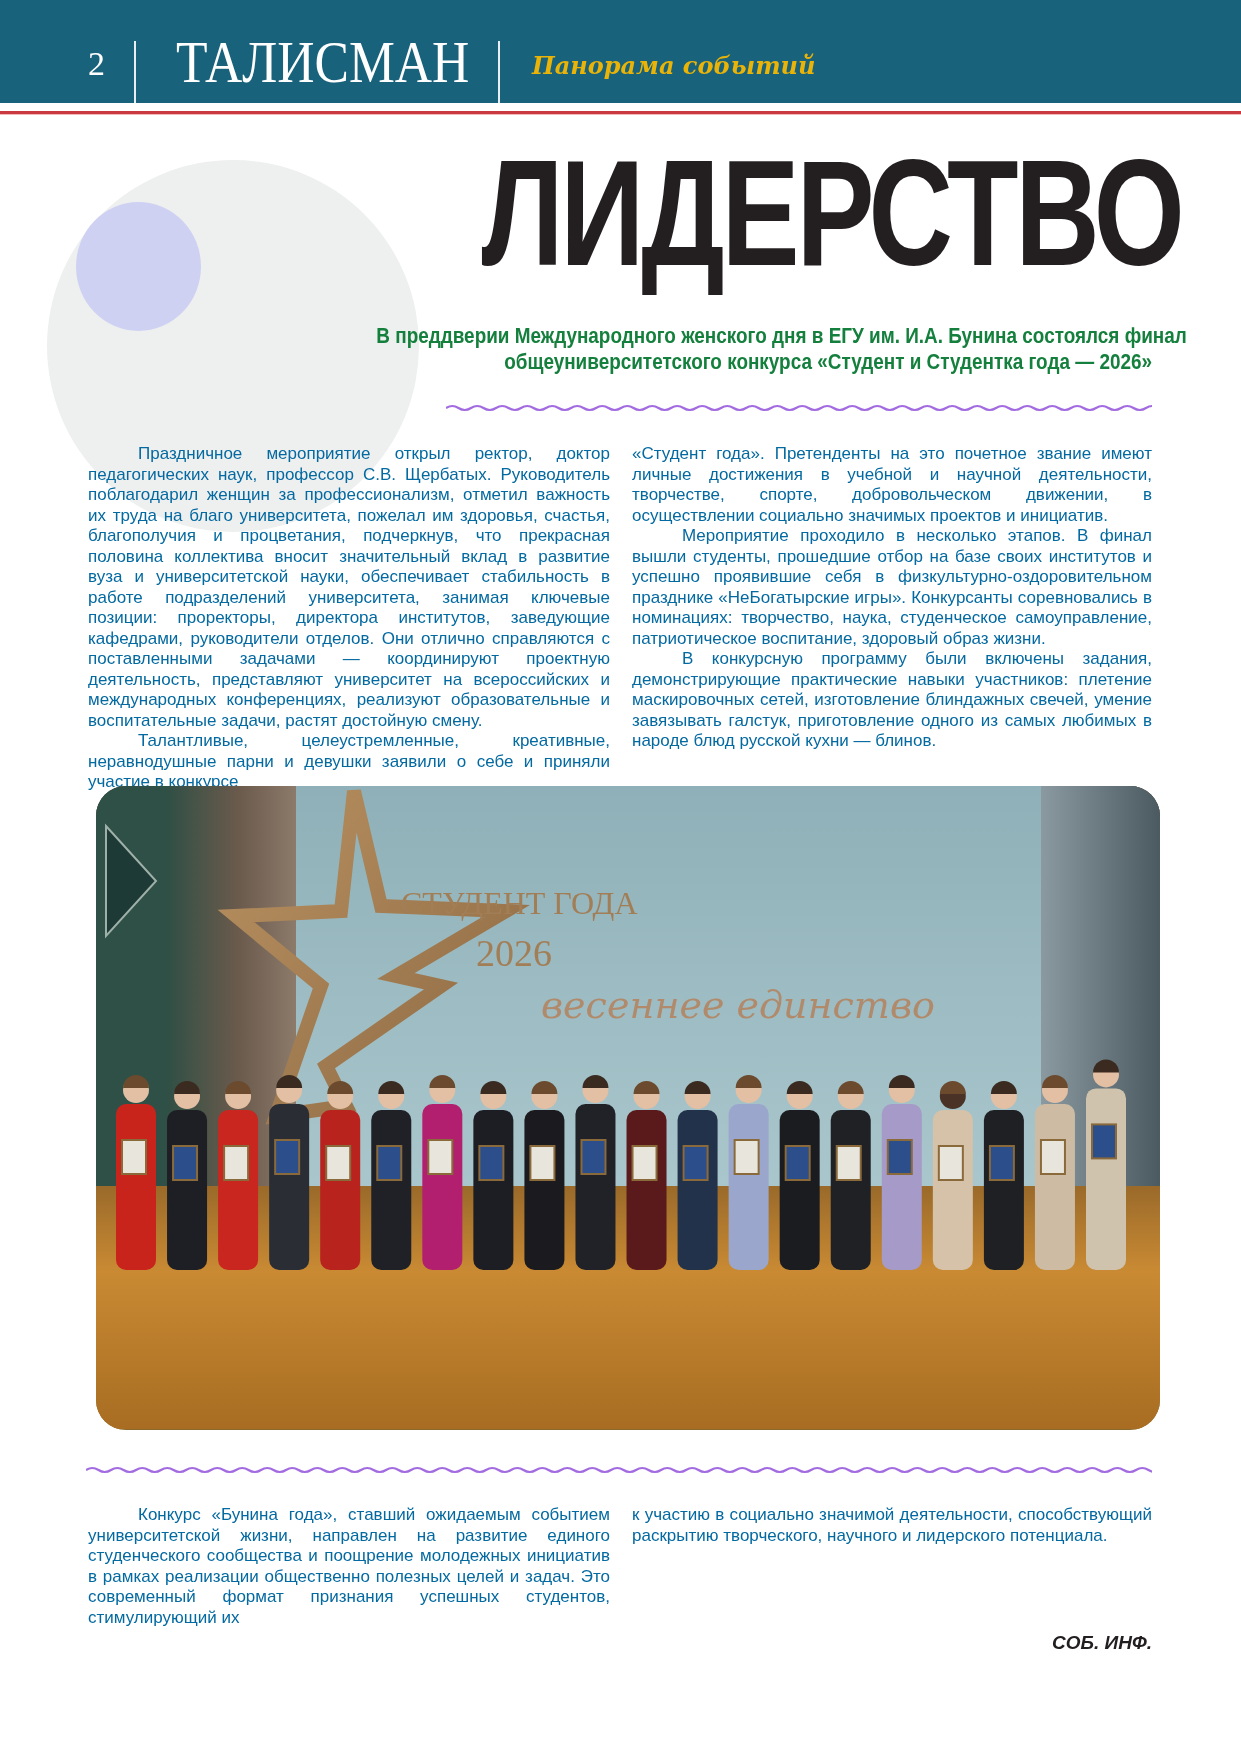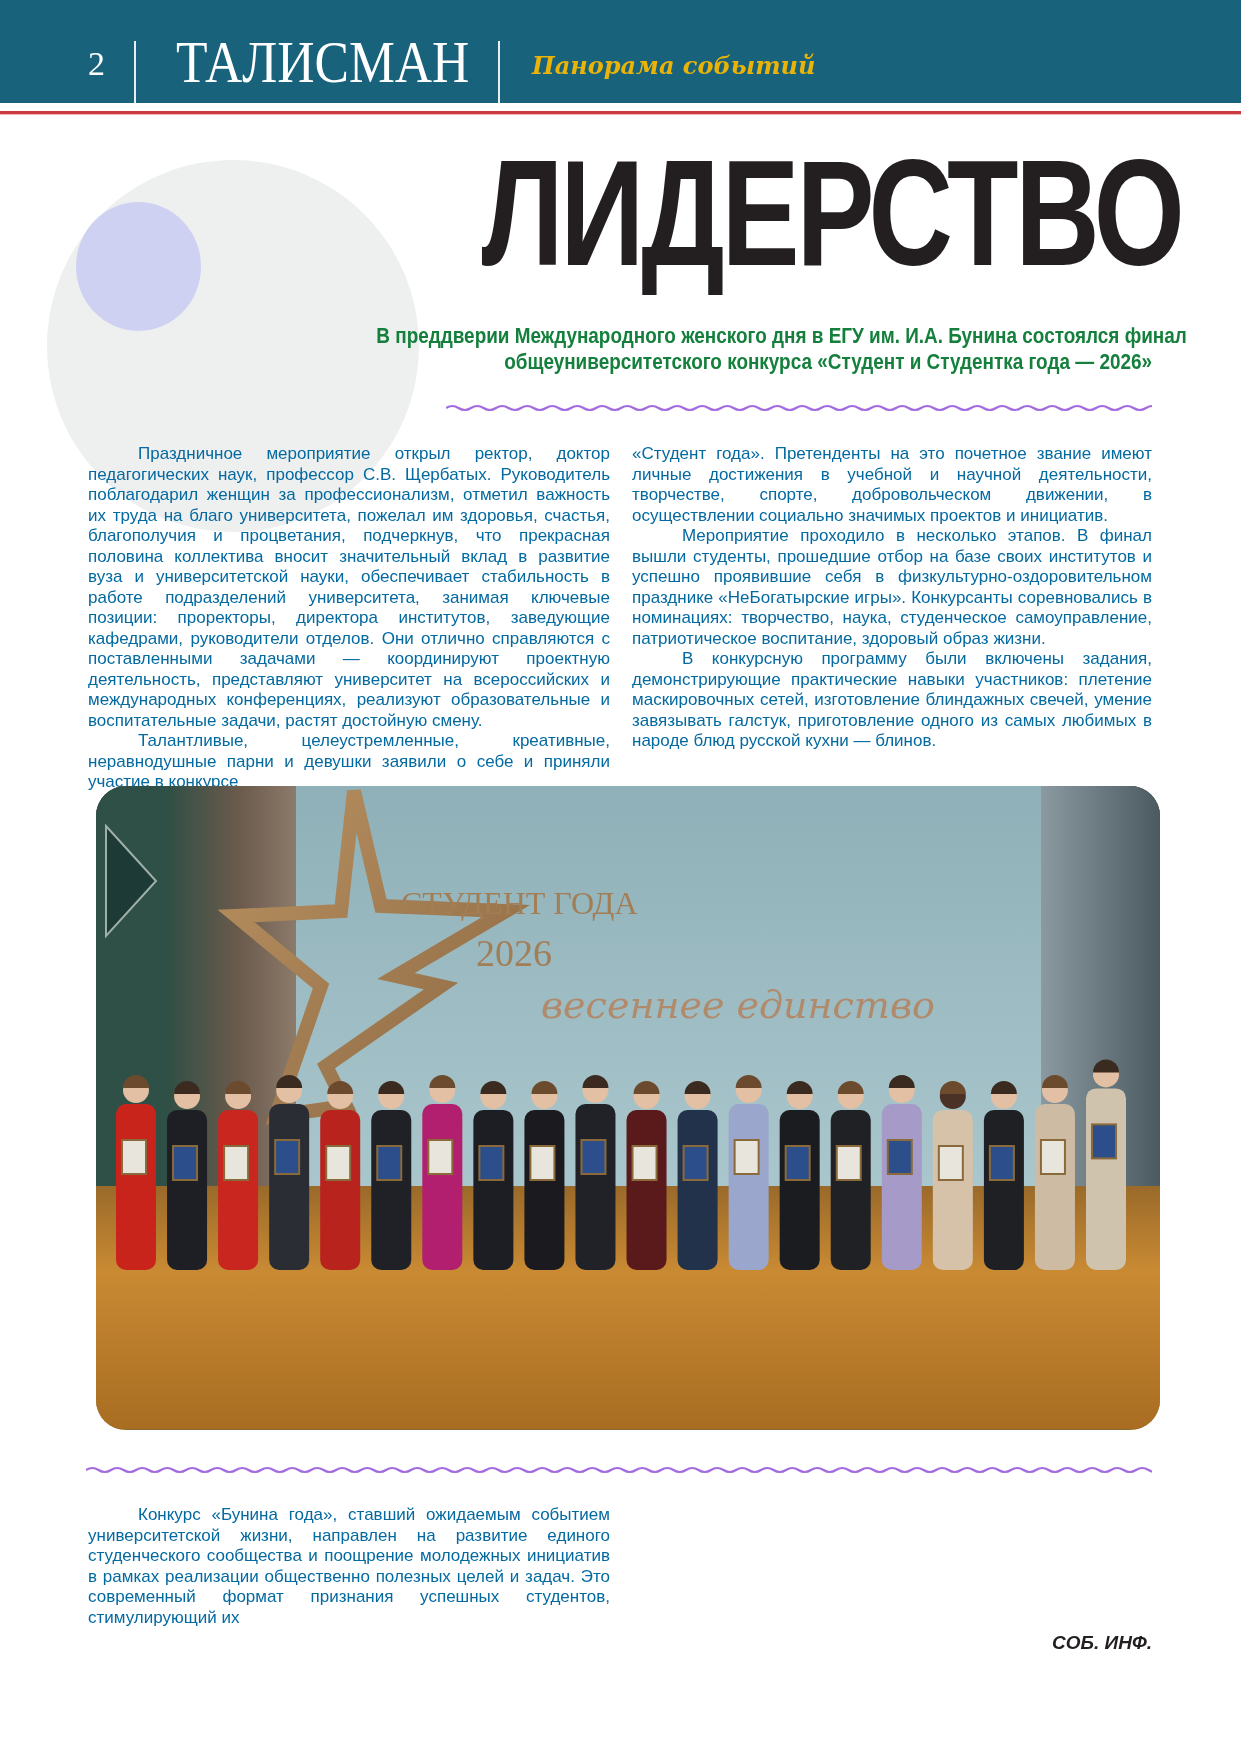--- a/index.html
+++ b/index.html
@@ -255,15 +255,16 @@
 </div>
 
 <svg class="wave wave-bottom" viewBox="0 0 1066 16" preserveAspectRatio="none">
     <path d="M0,8 Q6.25,4 12.5,8 Q18.75,12 25,8 Q31.25,4 37.5,8 Q43.75,12 50,8 Q56.25,4 62.5,8 Q68.75,12 75,8 Q81.25,4 87.5,8 Q93.75,12 100,8 Q106.25,4 112.5,8 Q118.75,12 125,8 Q131.25,4 137.5,8 Q143.75,12 150,8 Q156.25,4 162.5,8 Q168.75,12 175,8 Q181.25,4 187.5,8 Q193.75,12 200,8 Q206.25,4 212.5,8 Q218.75,12 225,8 Q231.25,4 237.5,8 Q243.75,12 250,8 Q256.25,4 262.5,8 Q268.75,12 275,8 Q281.25,4 287.5,8 Q293.75,12 300,8 Q306.25,4 312.5,8 Q318.75,12 325,8 Q331.25,4 337.5,8 Q343.75,12 350,8 Q356.25,4 362.5,8 Q368.75,12 375,8 Q381.25,4 387.5,8 Q393.75,12 400,8 Q406.25,4 412.5,8 Q418.75,12 425,8 Q431.25,4 437.5,8 Q443.75,12 450,8 Q456.25,4 462.5,8 Q468.75,12 475,8 Q481.25,4 487.5,8 Q493.75,12 500,8 Q506.25,4 512.5,8 Q518.75,12 525,8 Q531.25,4 537.5,8 Q543.75,12 550,8 Q556.25,4 562.5,8 Q568.75,12 575,8 Q581.25,4 587.5,8 Q593.75,12 600,8 Q606.25,4 612.5,8 Q618.75,12 625,8 Q631.25,4 637.5,8 Q643.75,12 650,8 Q656.25,4 662.5,8 Q668.75,12 675,8 Q681.25,4 687.5,8 Q693.75,12 700,8 Q706.25,4 712.5,8 Q718.75,12 725,8 Q731.25,4 737.5,8 Q743.75,12 750,8 Q756.25,4 762.5,8 Q768.75,12 775,8 Q781.25,4 787.5,8 Q793.75,12 800,8 Q806.25,4 812.5,8 Q818.75,12 825,8 Q831.25,4 837.5,8 Q843.75,12 850,8 Q856.25,4 862.5,8 Q868.75,12 875,8 Q881.25,4 887.5,8 Q893.75,12 900,8 Q906.25,4 912.5,8 Q918.75,12 925,8 Q931.25,4 937.5,8 Q943.75,12 950,8 Q956.25,4 962.5,8 Q968.75,12 975,8 Q981.25,4 987.5,8 Q993.75,12 1000,8 Q1006.25,4 1012.5,8 Q1018.75,12 1025,8 Q1031.25,4 1037.5,8 Q1043.75,12 1050,8 Q1056.25,4 1062.5,8 Q1068.75,12 1075,8" fill="none" stroke="#a26be0" stroke-width="2.2"></path>
   </svg>
 
 <div class="col c3">
   <p class="indent">Конкурс «Бунина года», ставший ожидаемым событием университетской жизни, направлен на развитие единого студенческого сообщества и поощрение молодежных инициатив в рамках реализации общественно полезных целей и задач. Это современный формат признания успешных студентов, стимулирующий их</p>
 </div>
 <div class="col c4">
+  <p>к участию в социально значимой деятельности, способствующий раскрытию творческого, научного и лидерского потенциала.</p>
 </div>
 
 <div class="signature">СОБ. ИНФ.</div>
 
 </body></html>

